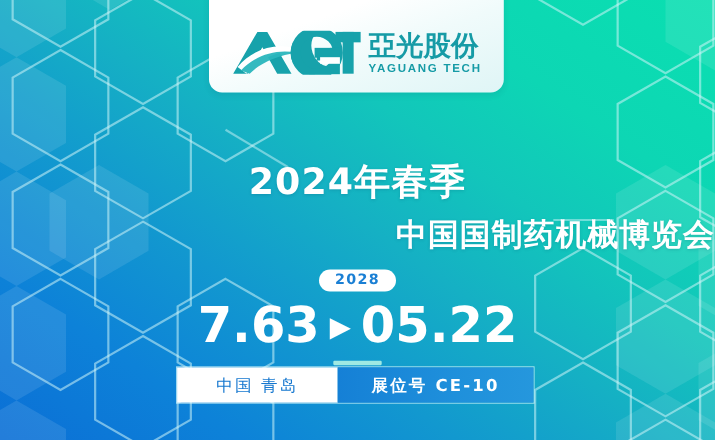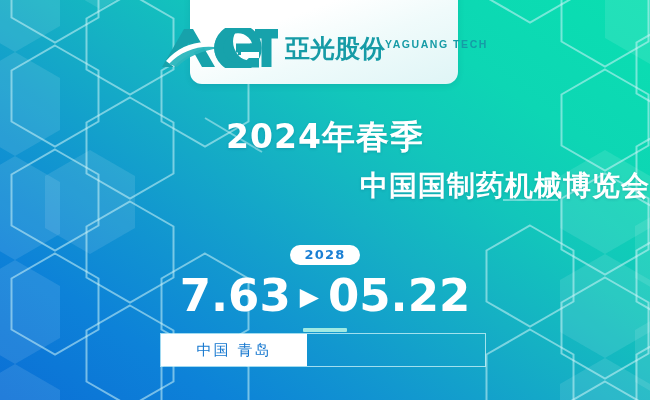--- a/index.html
+++ b/index.html
@@ -50,21 +50,21 @@
   }
   #logo-inner{
     display:flex;
     align-items:center;
     gap:7px;
     transform:translateY(-2px);
   }
   #agt-mark{ display:block; }
   #logo-cn-block{
     display:flex;
-    flex-direction:row;
+    flex-direction:column;
     align-items:stretch;
     line-height:1;
   }
   #logo-cn{
     font-size:25px;
     font-weight:bold;
     color:#169ba6;
     letter-spacing:0px;
     font-family:"DejaVu Sans","Liberation Sans",sans-serif;
     white-space:nowrap;
@@ -87,20 +87,21 @@
     text-align:center;
   }
   .title-line1{
     font-size:33px;
     font-weight:bold;
     color:#ffffff;
     letter-spacing:1px;
     line-height:1.18;
     font-family:"DejaVu Sans","Liberation Sans",sans-serif;
     text-shadow:0 1px 3px rgba(0,50,90,.18);
+    margin-top:28px;
   }
   .title-line2{
     font-size:28px;
     font-weight:bold;
     color:#ffffff;
     letter-spacing:1px;
     line-height:1.2;
     margin-top:12px;
     font-family:"DejaVu Sans","Liberation Sans",sans-serif;
     text-shadow:0 1px 3px rgba(0,50,90,.18);
@@ -296,15 +297,16 @@
     <div id="date-range">
       <span>7.63</span>
       <span id="date-arrow">▶</span>
       <span>05.22</span>
     </div>
     <div id="date-underline"></div>
   </div>
 
   <div id="info-bar">
     <div id="info-left">中国 青岛</div>
+    <div id="info-right">展位号 CE-10</div>
   </div>
 
 </div>
 
 </body></html>

